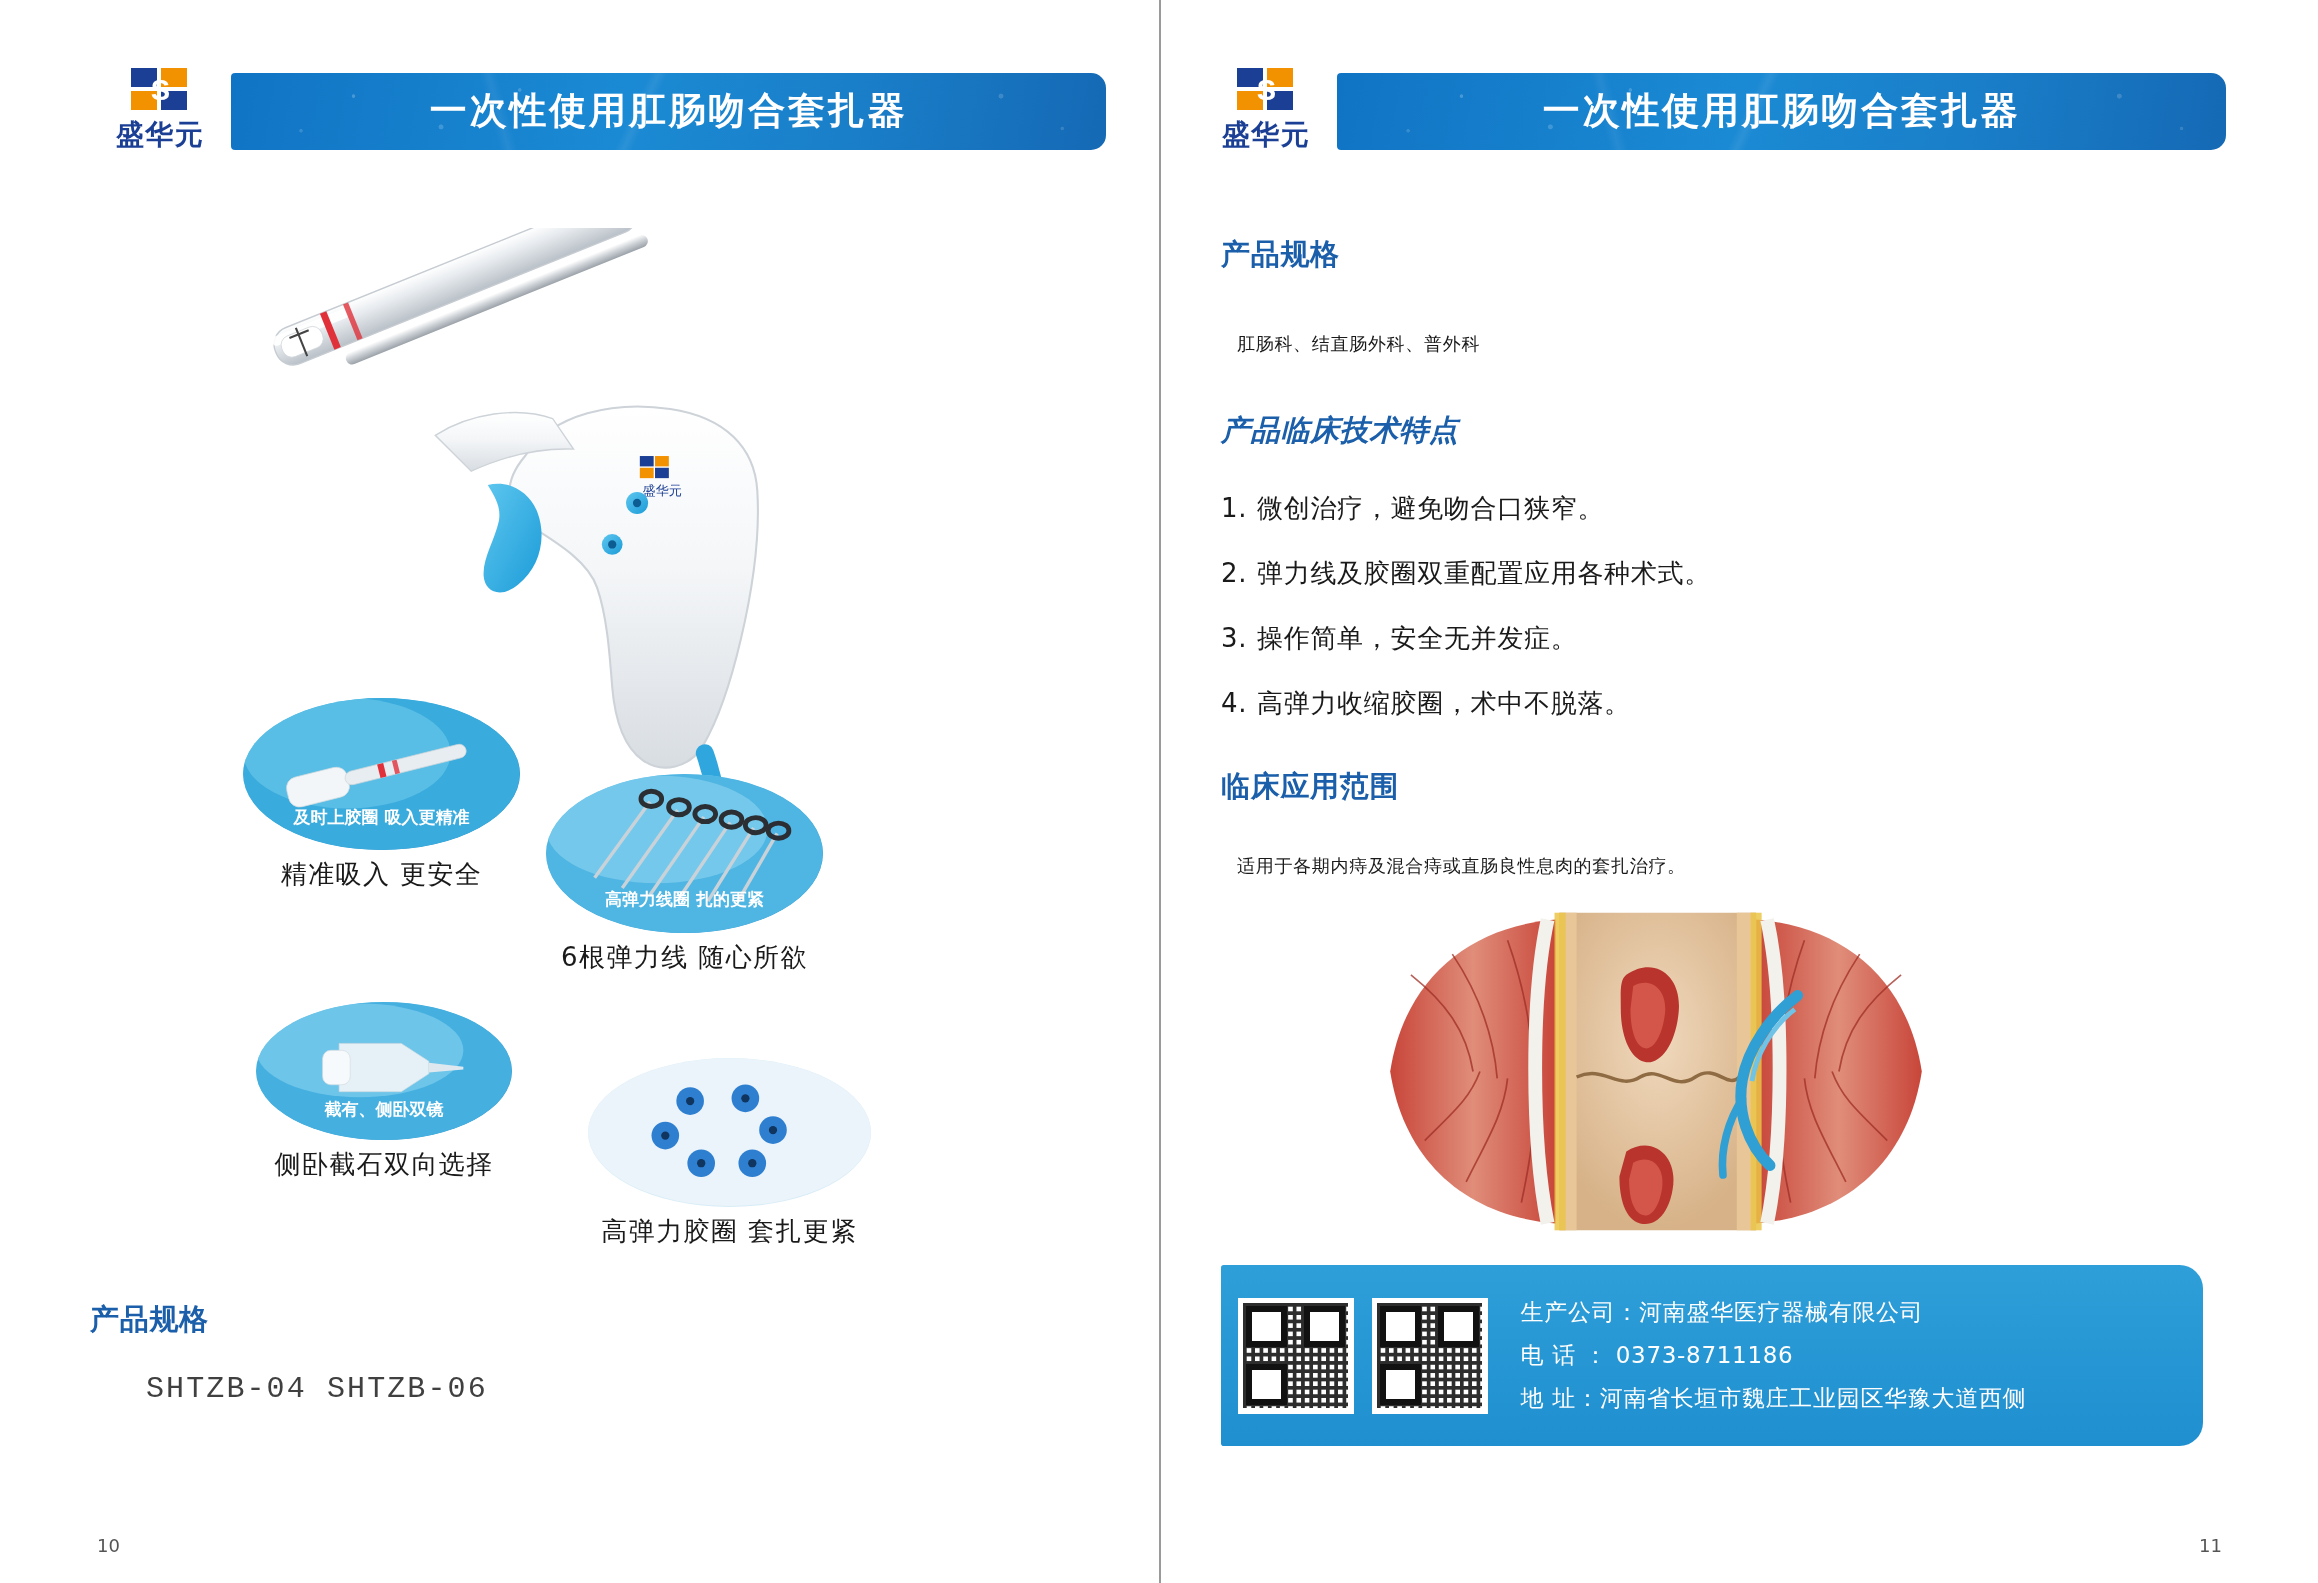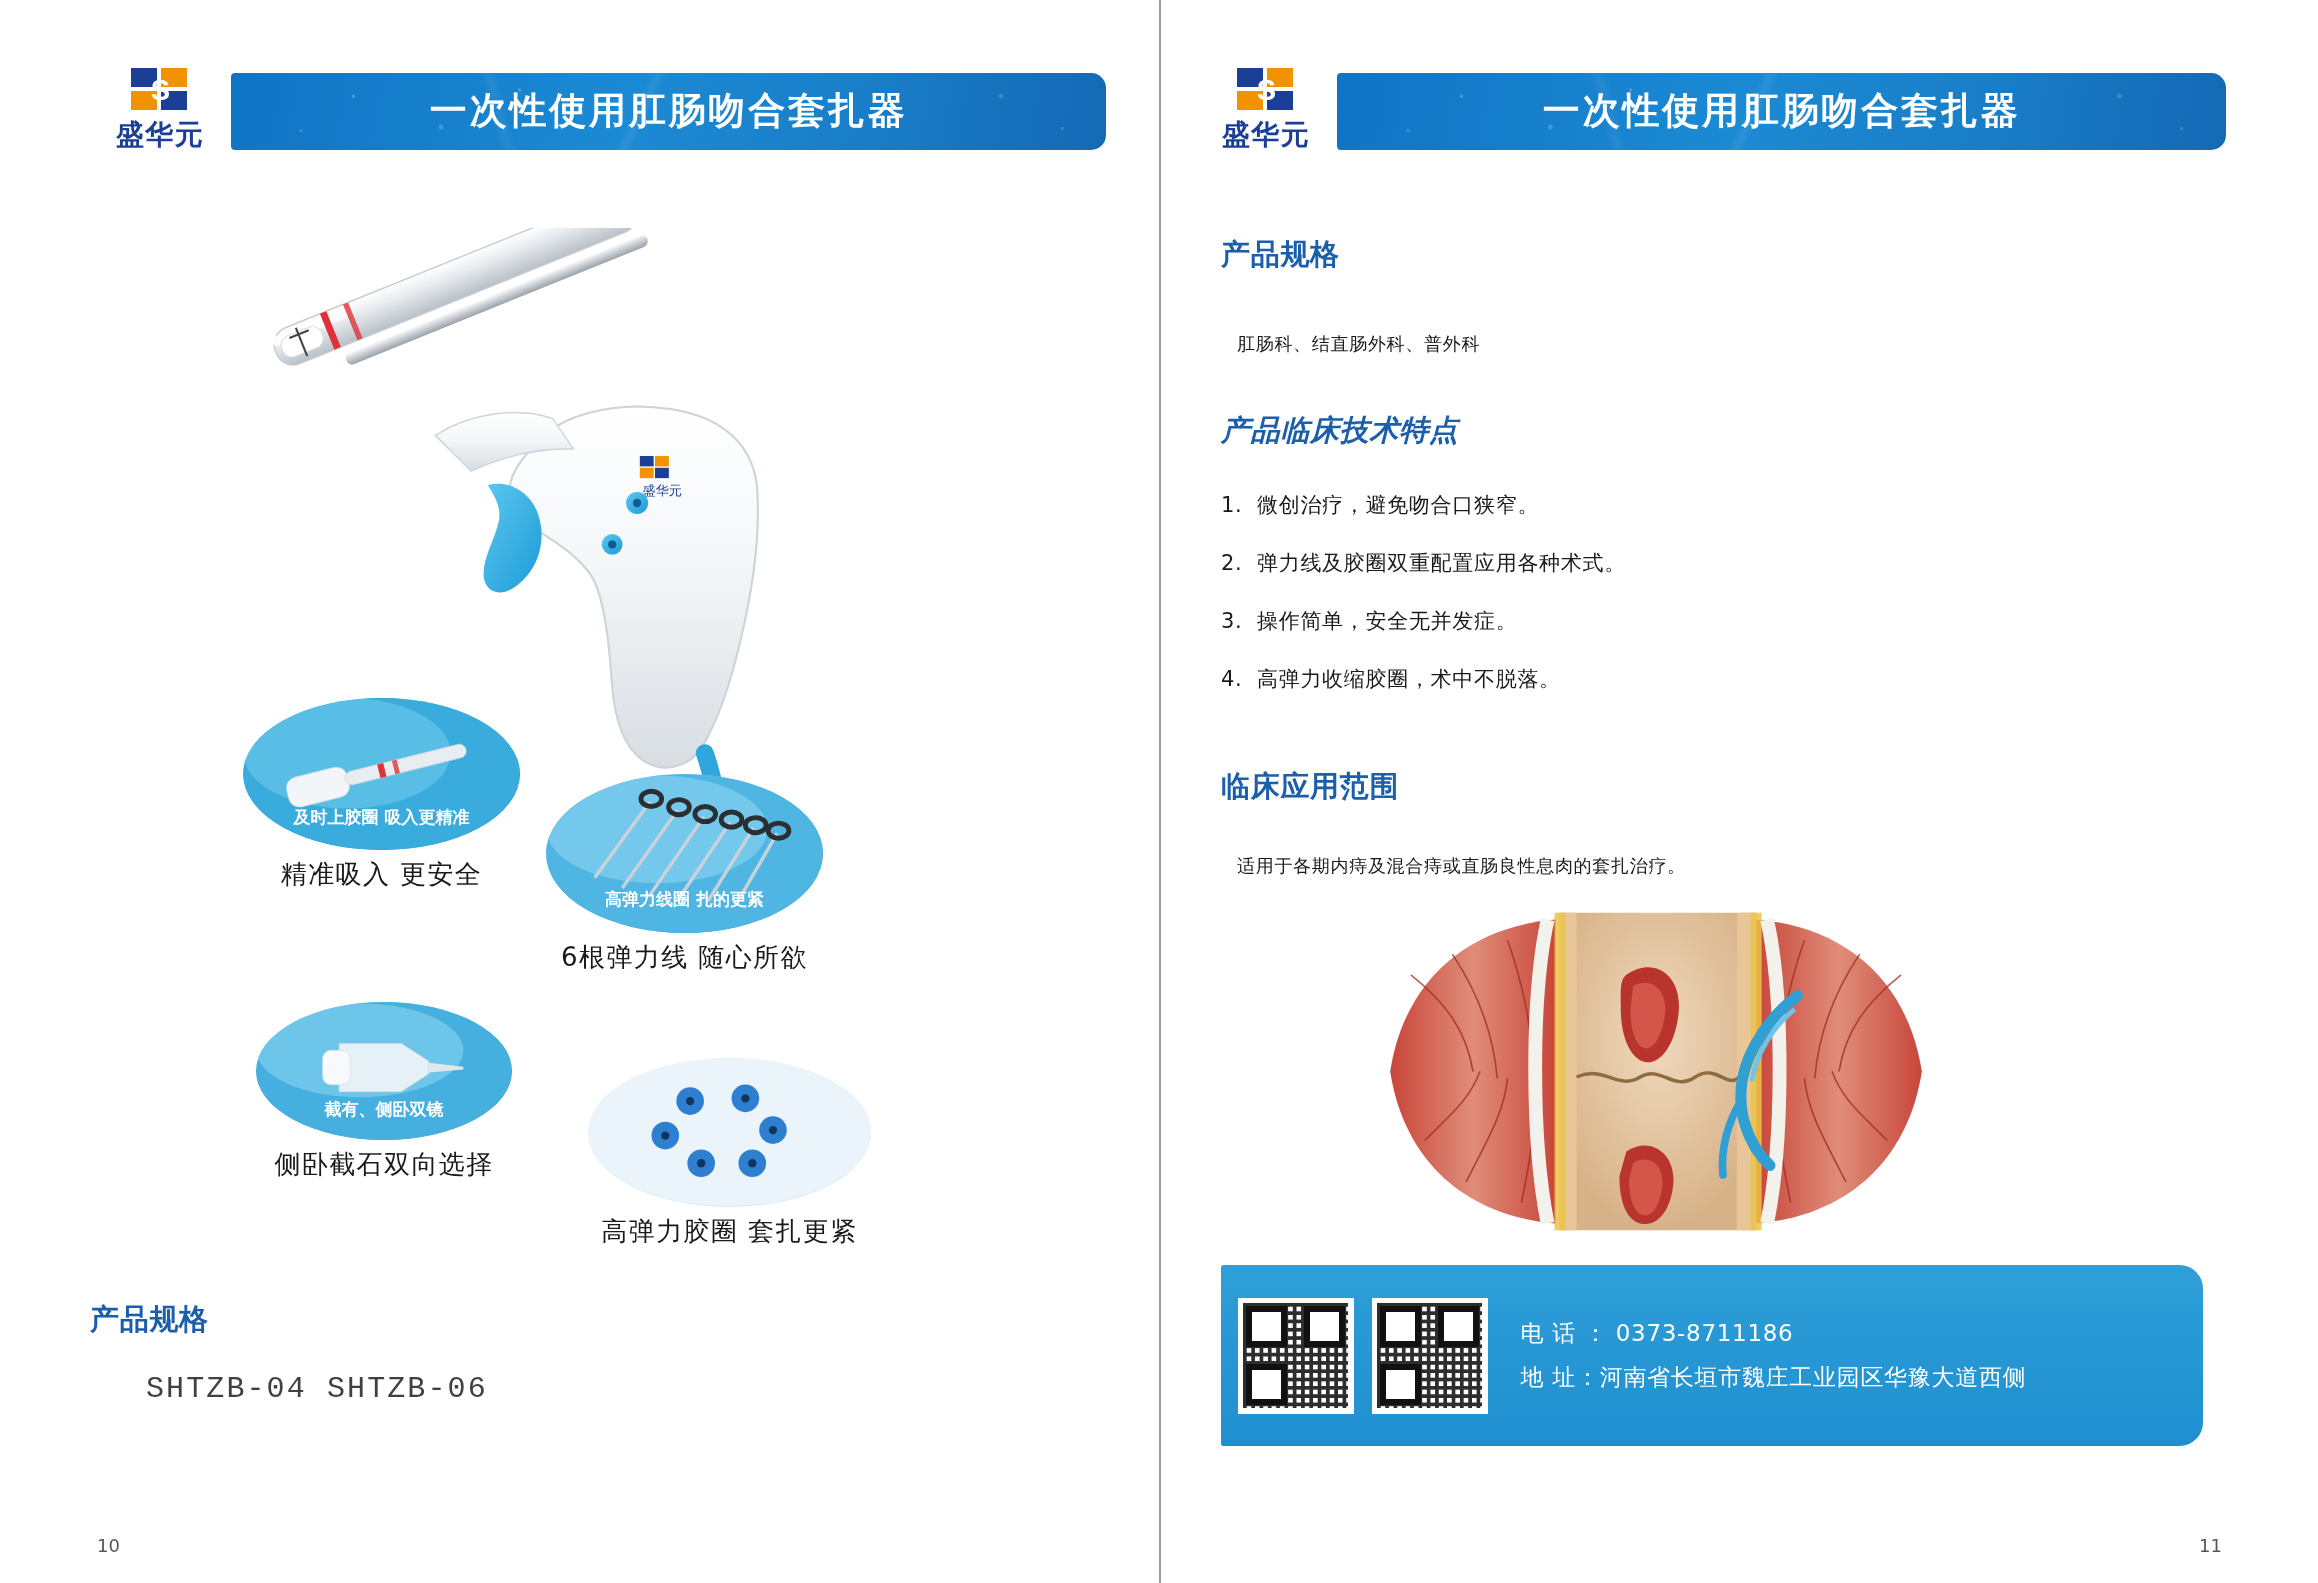--- a/index.html
+++ b/index.html
@@ -218,21 +218,21 @@
   .r-list {
     position: absolute;
     left: 1221px;
     top: 491px;
     width: 968px;
     margin: 0;
     padding: 0;
     list-style: none;
   }
   .r-list li {
-    font-size: 21px;
+    font-size: 26px;
     color: #1a1a1a;
     font-family: "DejaVu Sans", sans-serif;
     margin-bottom: 30px;
     letter-spacing: 0.7px;
   }
   .r-list li .num {
     display: inline-block;
     width: 36px;
     font-family: "DejaVu Sans", sans-serif;
   }
@@ -591,20 +591,21 @@
         <div class="qr-eye e2"></div>
         <div class="qr-eye e3"></div>
     </div>
     <div class="qr">
       <div class="qr-inner"></div>
       <div class="qr-eye e1"></div>
         <div class="qr-eye e2"></div>
         <div class="qr-eye e3"></div>
     </div>
     <div class="contact-lines">
+      <div>生产公司：河南盛华医疗器械有限公司</div>
       <div>电  话 ： 0373-8711186</div>
       <div>地  址：河南省长垣市魏庄工业园区华豫大道西侧</div>
     </div>
   </div>
 
   <div class="page-num page-num-right">11</div>
 
 </div>
 
 

